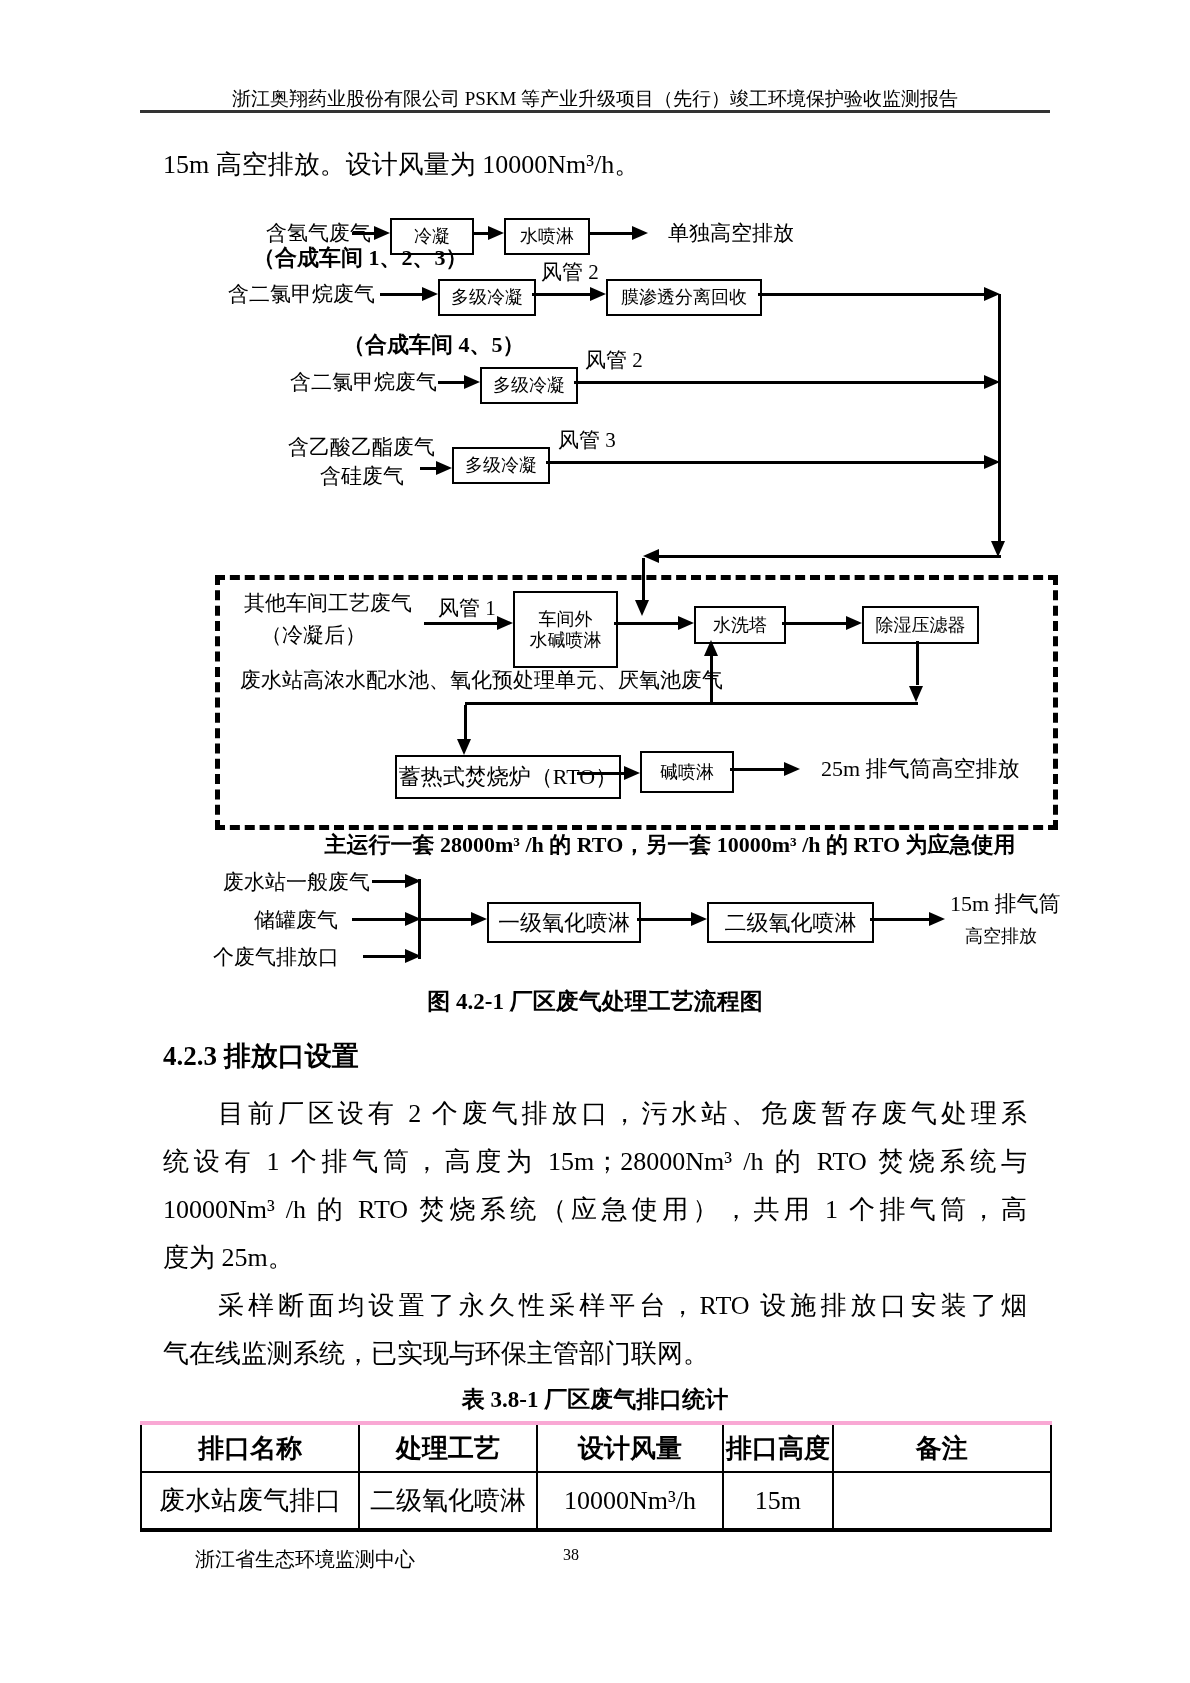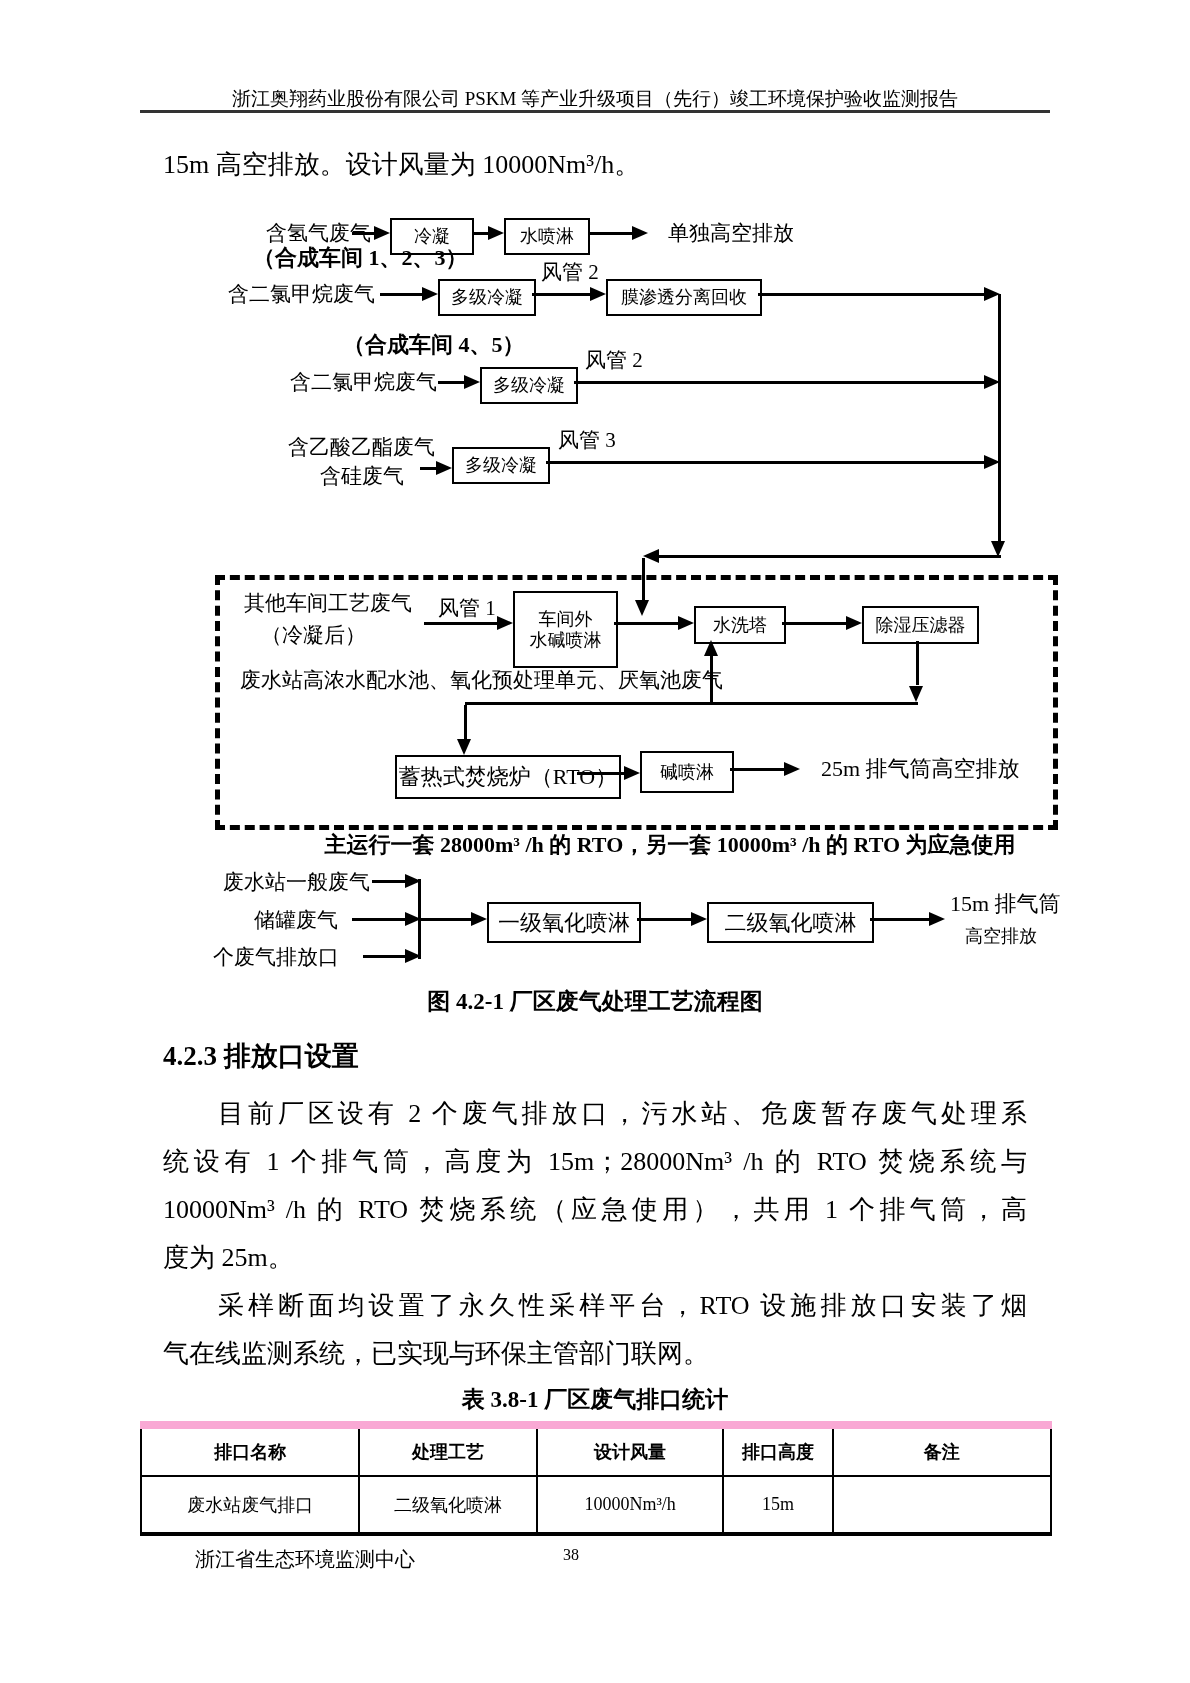--- a/index.html
+++ b/index.html
@@ -12,21 +12,21 @@
   .vl{position:absolute;width:3px;background:#000;}
   .ar{position:absolute;width:0;height:0;border-top:7px solid transparent;border-bottom:7px solid transparent;border-left:16px solid #000;}
   .al{position:absolute;width:0;height:0;border-top:7px solid transparent;border-bottom:7px solid transparent;border-right:16px solid #000;}
   .ad{position:absolute;width:0;height:0;border-left:7px solid transparent;border-right:7px solid transparent;border-top:16px solid #000;}
   .au{position:absolute;width:0;height:0;border-left:7px solid transparent;border-right:7px solid transparent;border-bottom:16px solid #000;}
   .bold{font-weight:bold;}
   .para{position:absolute;font-size:26px;line-height:1.3;white-space:nowrap;}
   .just{text-align:justify;text-align-last:justify;white-space:normal;overflow:hidden;height:38px;}
   .dashedbox{position:absolute;border:5px dashed #000;}
   table.rpt{position:absolute;border-collapse:collapse;table-layout:fixed;
-            border-top:8px solid #f9a8d4;border-bottom:4px solid #000;font-size:18px;}
+            border-top:4px solid #f9a8d4;border-bottom:4px solid #000;font-size:26px;}
   table.rpt th,table.rpt td{border-left:2px solid #000;border-right:2px solid #000;text-align:center;padding:0;}
   table.rpt th{border-bottom:2px solid #000;height:46px;font-weight:bold;}
   table.rpt td{height:55px;font-weight:normal;}
 </style>
 </head>
 <body>
 
 <div class="abs" style="left:0;top:86px;width:1190px;text-align:center;font-size:19px;">浙江奥翔药业股份有限公司 PSKM 等产业升级项目（先行）竣工环境保护验收监测报告</div>
 <div class="abs" style="left:140px;top:110px;width:910px;height:3px;background:#333;"></div>
 

